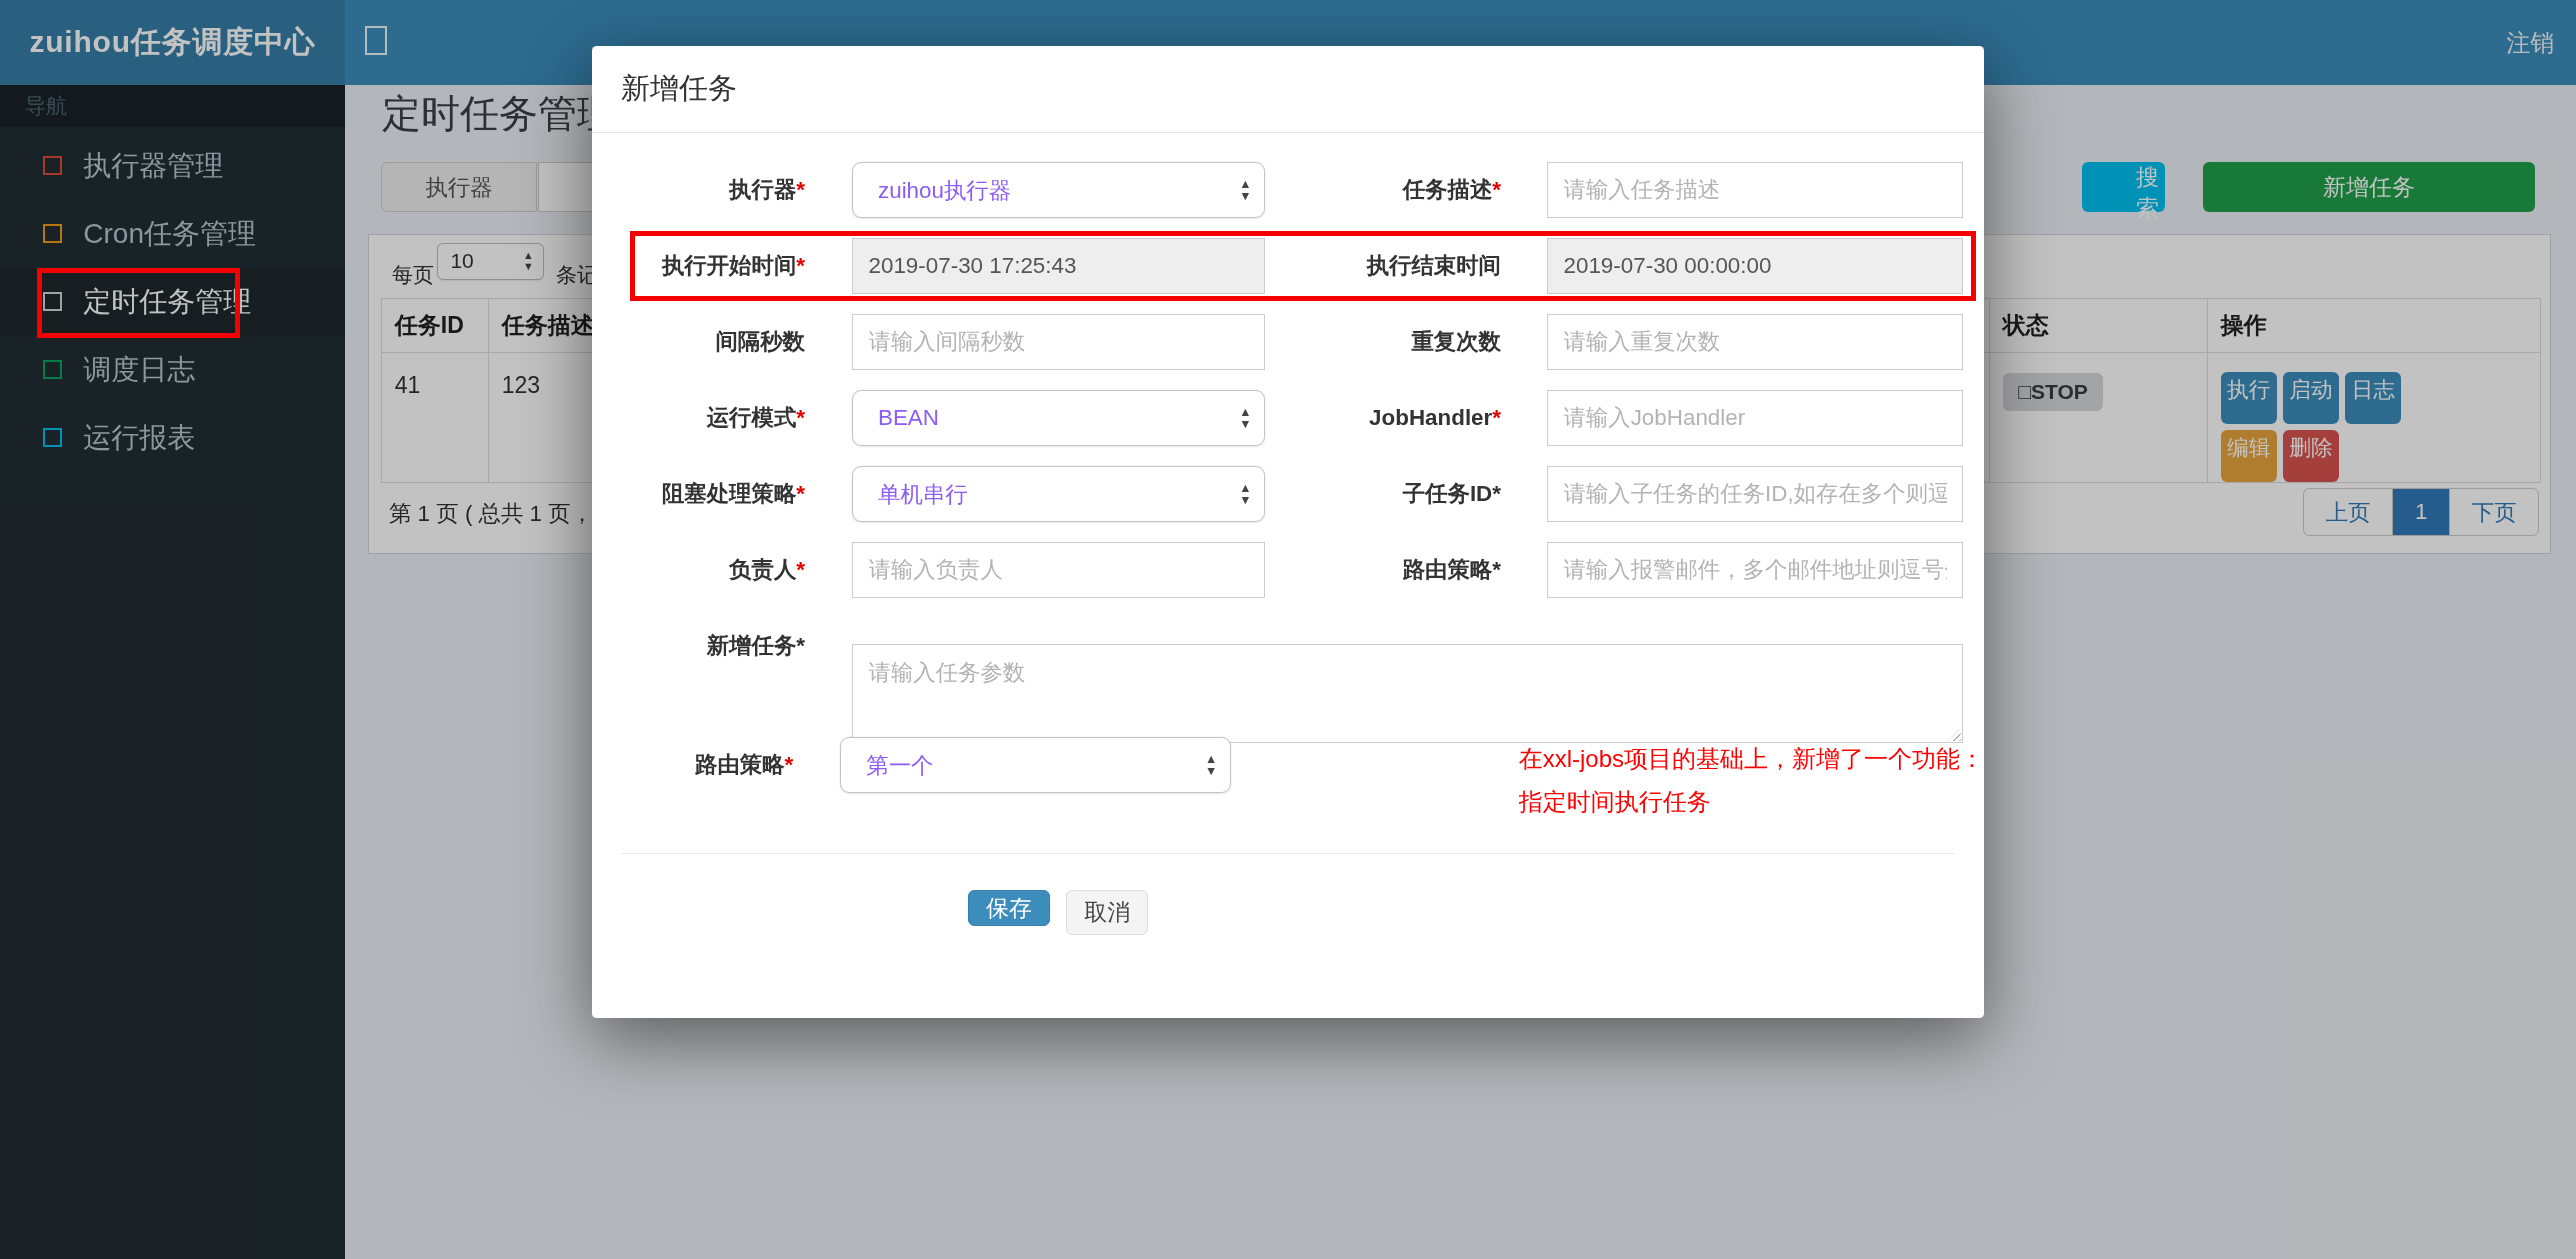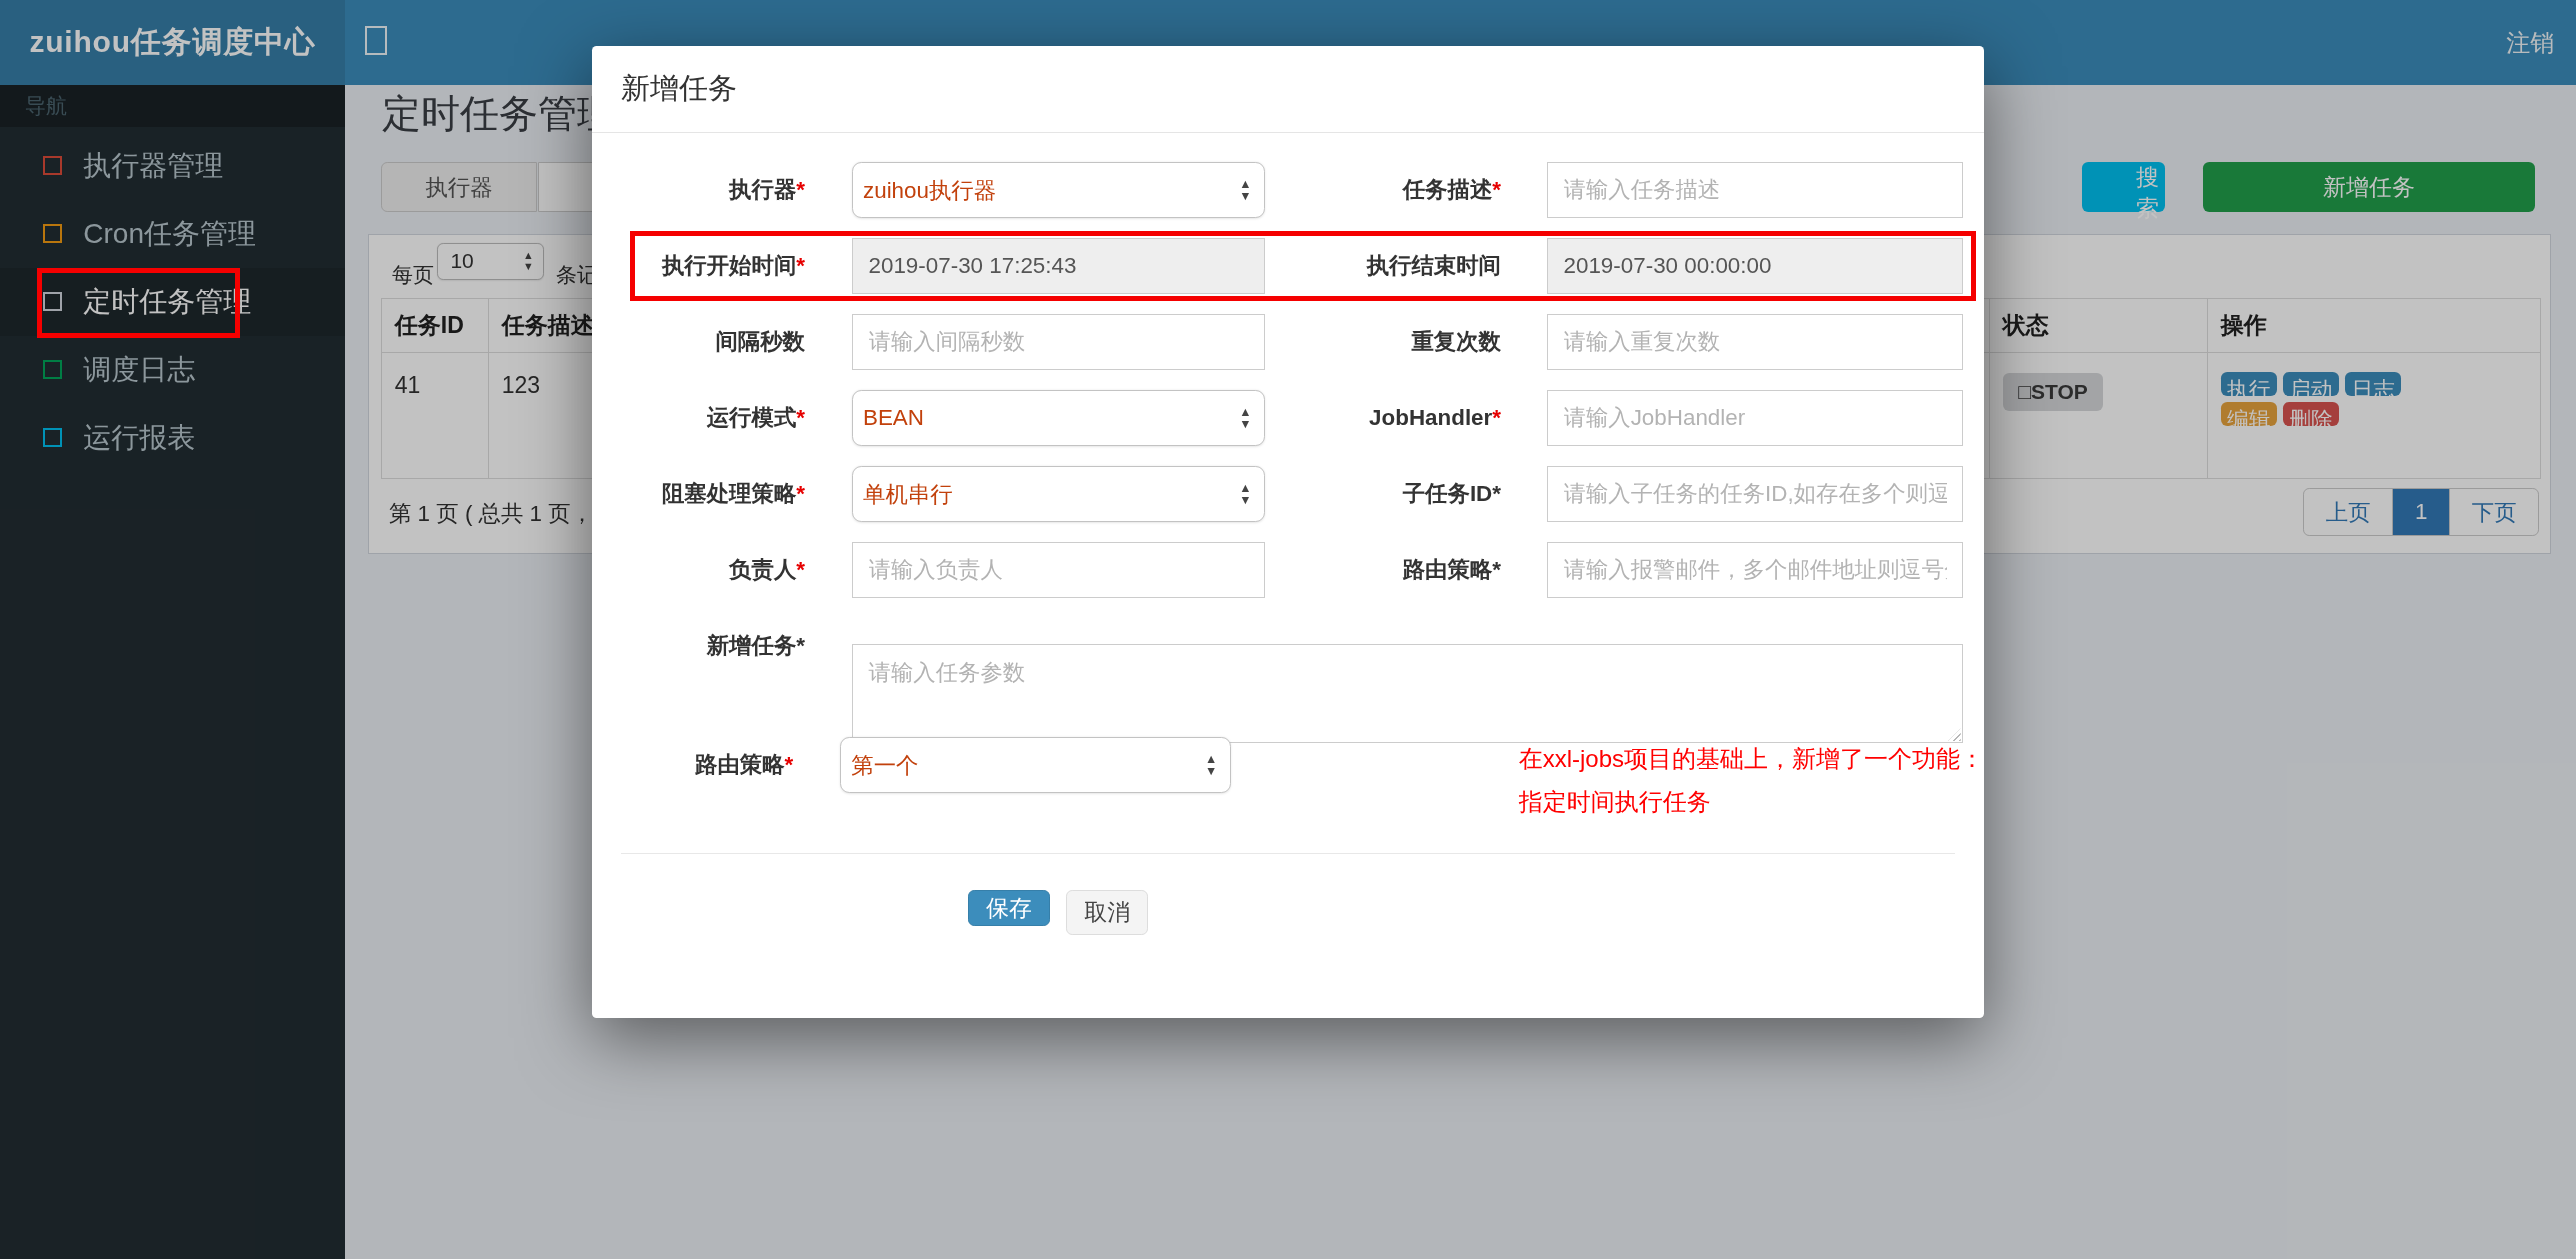--- a/index.html
+++ b/index.html
@@ -50,21 +50,21 @@
   .arrows::before { content:"▲"; font-size:10.8px; line-height:10.8px; }
   .arrows::after  { content:"▼"; font-size:10.8px; line-height:10.8px; }
 
   table.grid { position:absolute; left:12.4px; top:63px; width:2158px; border-collapse:collapse; table-layout:fixed; }
   table.grid th, table.grid td { border:0.8px solid #ddd; text-align:left; padding:0 0 0 12.4px; }
   table.grid th { height:54px; font-size:23px; color:#222; font-weight:bold; border-bottom:1.5px solid #ddd; }
   table.grid td { height:126px; font-size:23px; color:#333; vertical-align:top; padding-top:18.6px; }
   .badge-stop { display:inline-block; background:#d6d8db; color:#3a3a3a; font-weight:bold; font-size:21px;
           border-radius:6.2px; padding:7px 15.5px; margin-top:1.5px; }
   .abtn-wrap { width:193px; display:flex; flex-wrap:wrap; gap:6.2px; }
-  .abtn { width:56px; height:24px; line-height:36px; text-align:center; color:#fff; font-size:21.7px;
+  .abtn { width:56px; height:52px; line-height:36px; text-align:center; color:#fff; font-size:21.7px;
           border-radius:6.2px; cursor:pointer; }
   .abtn.blue { background:#3c8dbc; } .abtn.orange { background:#e8a33d; } .abtn.red { background:#d9534f; }
 
   .pg-info { position:absolute; left:20px; top:263px; font-size:22.4px; color:#333; white-space:nowrap; }
   .pg-group { position:absolute; right:10.8px; top:253px; height:48px; display:flex; background:#fff;
           border:0.8px solid #ccc; border-radius:6.2px; overflow:hidden; font-size:22.4px; }
   .pg-cell { display:flex; align-items:center; padding:0 21.7px; color:#337ab7; cursor:pointer; }
   .pg-cell + .pg-cell { border-left:0.8px solid #ccc; }
   .pg-cell.active { background:#337ab7; color:#fff; }
 
@@ -81,21 +81,21 @@
   .lbl { width:213px; text-align:right; font-size:22.4px; font-weight:bold; color:#333; line-height:56px; white-space:nowrap; }
   .lbl2 { width:236px; }
   .star-red { color:#e60000; } .star-dark { color:#333; }
   .ctl1 { margin-left:47px; width:413px; }
   .ctl2 { margin-left:46px; width:416px; }
   .inp { width:100%; height:56px; border:0.8px solid #ccc; padding:0 15.5px; font-size:22.4px; color:#555;
           font-family:inherit; background:#fff; }
   .inp::placeholder { color:#b3b3b3; }
   .inp.ro { background:#eee; color:#555; }
   .sel { position:relative; height:56px; border:0.8px solid #c3c3c3; border-radius:9.3px; background:#fff;
-          display:flex; align-items:center; padding:0 40px 0 10px; font-size:22.4px; color:#c2410c;
+          display:flex; align-items:center; padding:0 40px 0 25px; font-size:22.4px; color:#8b5cf6;
           box-shadow:0 0.8px 2.3px rgba(0,0,0,.10); cursor:pointer; }
   .sel .arrows { right:12.4px; }
   .sel .arrows::before, .sel .arrows::after { font-size:12.4px; line-height:12.4px; }
   .txa-wrap { position:relative; margin-left:47px; width:1111px;margin-top:26px; }
   .txa { width:100%; height:99px; border:0.8px solid #ccc; padding:12.4px 15.5px; font-size:22.4px; color:#555;
           font-family:inherit; resize:none; }
   .txa::placeholder { color:#b3b3b3; }
   .resize-handle { position:absolute; right:2.3px; bottom:4.6px; width:13px; height:13px;
           background:repeating-linear-gradient(135deg, transparent 0 3.1px, #b6b6b6 3.1px 4.6px);
           clip-path:polygon(100% 0, 100% 100%, 0 100%); }

